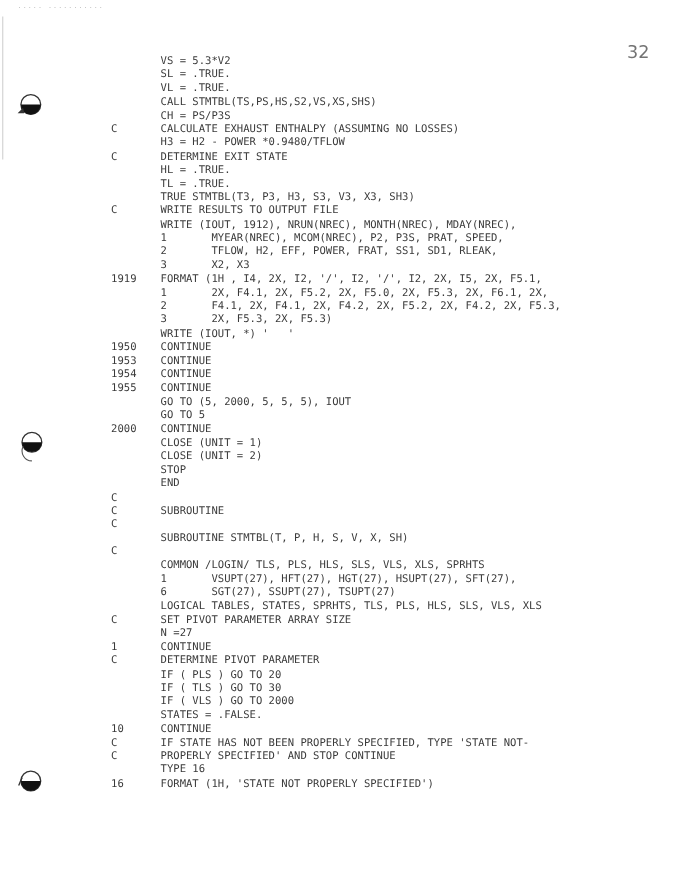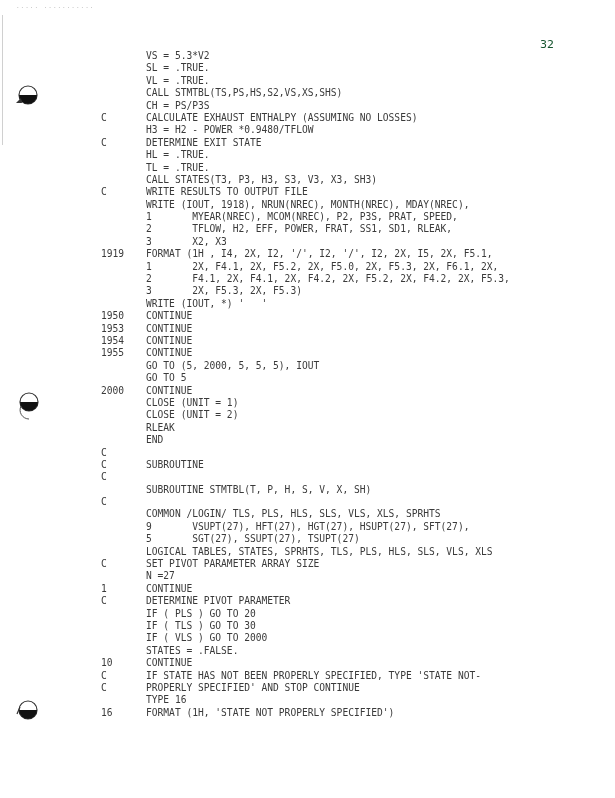--- a/index.html
+++ b/index.html
@@ -5,21 +5,21 @@
   html, body { margin: 0; padding: 0; }
   body {
     width: 615px; height: 798px; background: #ffffff; position: relative; overflow: hidden;
     font-family: "DejaVu Sans Mono", "Liberation Mono", monospace;
     color: #3a3a3a;
   }
   .header-marks {
     position: absolute; left: 16px; top: 2px; font-size: 6px; color: #bdbdbd; letter-spacing: 1px;
   }
   .page-number {
-    position: absolute; left: 540px; top: 38px; font-size: 11px; color: #14532d;
+    position: absolute; left: 570px; top: 38px; font-size: 16px; color: #737373;
     font-family: "DejaVu Sans", sans-serif;
   }
   .left-rule {
     position: absolute; left: 2px; top: 15px; width: 1px; height: 130px; background: #d0d0d0;
   }
   .listing { position: absolute; left: 0; top: 50px; width: 525px; }
   .line { position: relative; height: 12.4px; font-size: 9.6px; line-height: 12.4px; white-space: pre; }
   .label { position: absolute; left: 101px; }
   .code { position: absolute; left: 146px; }
   .hole {
@@ -53,50 +53,50 @@
     <div class="line"><span class="label"></span><span class="code">VS = 5.3*V2</span></div>
     <div class="line"><span class="label"></span><span class="code">SL = .TRUE.</span></div>
     <div class="line"><span class="label"></span><span class="code">VL = .TRUE.</span></div>
     <div class="line"><span class="label"></span><span class="code">CALL STMTBL(TS,PS,HS,S2,VS,XS,SHS)</span></div>
     <div class="line"><span class="label"></span><span class="code">CH = PS/P3S</span></div>
     <div class="line"><span class="label">C</span><span class="code">CALCULATE EXHAUST ENTHALPY (ASSUMING NO LOSSES)</span></div>
     <div class="line"><span class="label"></span><span class="code">H3 = H2 - POWER *0.9480/TFLOW</span></div>
     <div class="line"><span class="label">C</span><span class="code">DETERMINE EXIT STATE</span></div>
     <div class="line"><span class="label"></span><span class="code">HL = .TRUE.</span></div>
     <div class="line"><span class="label"></span><span class="code">TL = .TRUE.</span></div>
-    <div class="line"><span class="label"></span><span class="code">CALL STATES(T3, P3, H3, S3, V3, X3, SH3)</span></div>
+    <div class="line"><span class="label"></span><span class="code">TRUE STMTBL(T3, P3, H3, S3, V3, X3, SH3)</span></div>
     <div class="line"><span class="label">C</span><span class="code">WRITE RESULTS TO OUTPUT FILE</span></div>
-    <div class="line"><span class="label"></span><span class="code">WRITE (IOUT, 1918), NRUN(NREC), MONTH(NREC), MDAY(NREC),</span></div>
+    <div class="line"><span class="label"></span><span class="code">WRITE (IOUT, 1912), NRUN(NREC), MONTH(NREC), MDAY(NREC),</span></div>
     <div class="line"><span class="label"></span><span class="code">1       MYEAR(NREC), MCOM(NREC), P2, P3S, PRAT, SPEED,</span></div>
     <div class="line"><span class="label"></span><span class="code">2       TFLOW, H2, EFF, POWER, FRAT, SS1, SD1, RLEAK,</span></div>
     <div class="line"><span class="label"></span><span class="code">3       X2, X3</span></div>
     <div class="line"><span class="label">1919</span><span class="code">FORMAT (1H , I4, 2X, I2, '/', I2, '/', I2, 2X, I5, 2X, F5.1,</span></div>
     <div class="line"><span class="label"></span><span class="code">1       2X, F4.1, 2X, F5.2, 2X, F5.0, 2X, F5.3, 2X, F6.1, 2X,</span></div>
     <div class="line"><span class="label"></span><span class="code">2       F4.1, 2X, F4.1, 2X, F4.2, 2X, F5.2, 2X, F4.2, 2X, F5.3,</span></div>
     <div class="line"><span class="label"></span><span class="code">3       2X, F5.3, 2X, F5.3)</span></div>
     <div class="line"><span class="label"></span><span class="code">WRITE (IOUT, *) '   '</span></div>
     <div class="line"><span class="label">1950</span><span class="code">CONTINUE</span></div>
     <div class="line"><span class="label">1953</span><span class="code">CONTINUE</span></div>
     <div class="line"><span class="label">1954</span><span class="code">CONTINUE</span></div>
     <div class="line"><span class="label">1955</span><span class="code">CONTINUE</span></div>
     <div class="line"><span class="label"></span><span class="code">GO TO (5, 2000, 5, 5, 5), IOUT</span></div>
     <div class="line"><span class="label"></span><span class="code">GO TO 5</span></div>
     <div class="line"><span class="label">2000</span><span class="code">CONTINUE</span></div>
     <div class="line"><span class="label"></span><span class="code">CLOSE (UNIT = 1)</span></div>
     <div class="line"><span class="label"></span><span class="code">CLOSE (UNIT = 2)</span></div>
-    <div class="line"><span class="label"></span><span class="code">RLEAK</span></div>
+    <div class="line"><span class="label"></span><span class="code">STOP</span></div>
     <div class="line"><span class="label"></span><span class="code">END</span></div>
     <div class="line"><span class="label">C</span><span class="code"></span></div>
     <div class="line"><span class="label">C</span><span class="code">SUBROUTINE</span></div>
     <div class="line"><span class="label">C</span><span class="code"></span></div>
     <div class="line"><span class="label"></span><span class="code">SUBROUTINE STMTBL(T, P, H, S, V, X, SH)</span></div>
     <div class="line"><span class="label">C</span></div>
     <div class="line"><span class="label"></span><span class="code">COMMON /LOGIN/ TLS, PLS, HLS, SLS, VLS, XLS, SPRHTS</span></div>
-    <div class="line"><span class="label"></span><span class="code">9       VSUPT(27), HFT(27), HGT(27), HSUPT(27), SFT(27),</span></div>
-    <div class="line"><span class="label"></span><span class="code">5       SGT(27), SSUPT(27), TSUPT(27)</span></div>
+    <div class="line"><span class="label"></span><span class="code">1       VSUPT(27), HFT(27), HGT(27), HSUPT(27), SFT(27),</span></div>
+    <div class="line"><span class="label"></span><span class="code">6       SGT(27), SSUPT(27), TSUPT(27)</span></div>
     <div class="line"><span class="label"></span><span class="code">LOGICAL TABLES, STATES, SPRHTS, TLS, PLS, HLS, SLS, VLS, XLS</span></div>
     <div class="line"><span class="label">C</span><span class="code">SET PIVOT PARAMETER ARRAY SIZE</span></div>
     <div class="line"><span class="label"></span><span class="code">N =27</span></div>
     <div class="line"><span class="label">1</span><span class="code">CONTINUE</span></div>
     <div class="line"><span class="label">C</span><span class="code">DETERMINE PIVOT PARAMETER</span></div>
     <div class="line"><span class="label"></span><span class="code">IF ( PLS ) GO TO 20</span></div>
     <div class="line"><span class="label"></span><span class="code">IF ( TLS ) GO TO 30</span></div>
     <div class="line"><span class="label"></span><span class="code">IF ( VLS ) GO TO 2000</span></div>
     <div class="line"><span class="label"></span><span class="code">STATES = .FALSE.</span></div>
     <div class="line"><span class="label">10</span><span class="code">CONTINUE</span></div>

